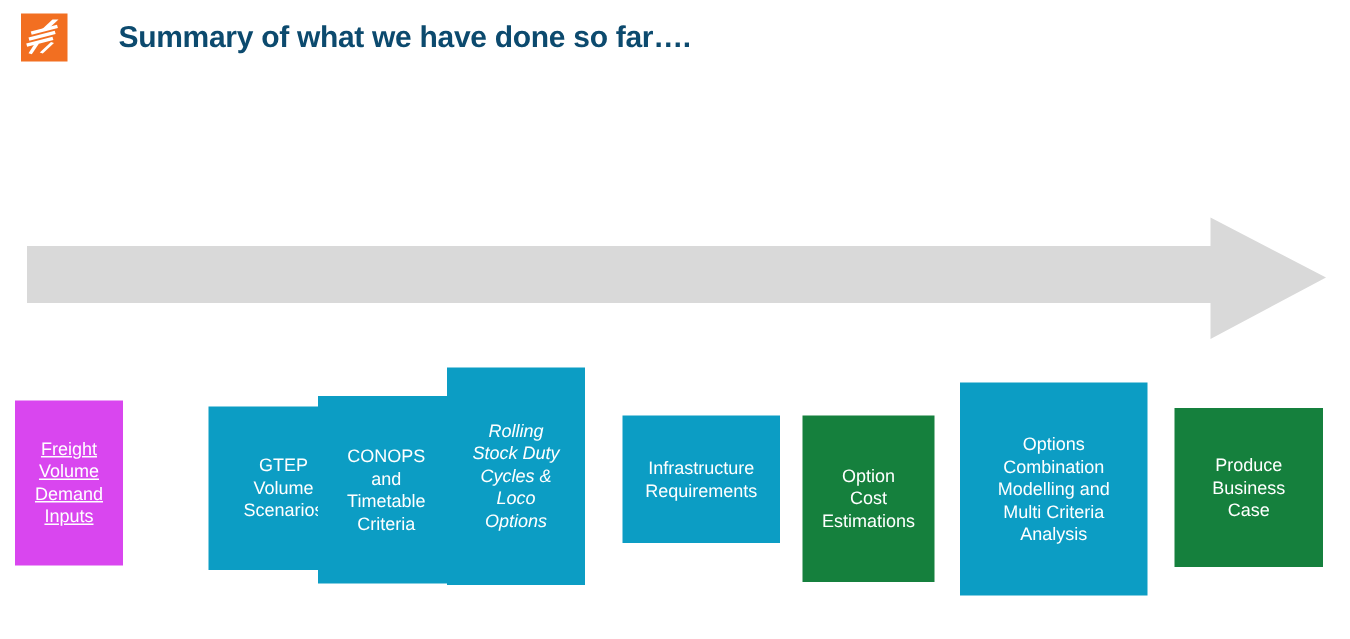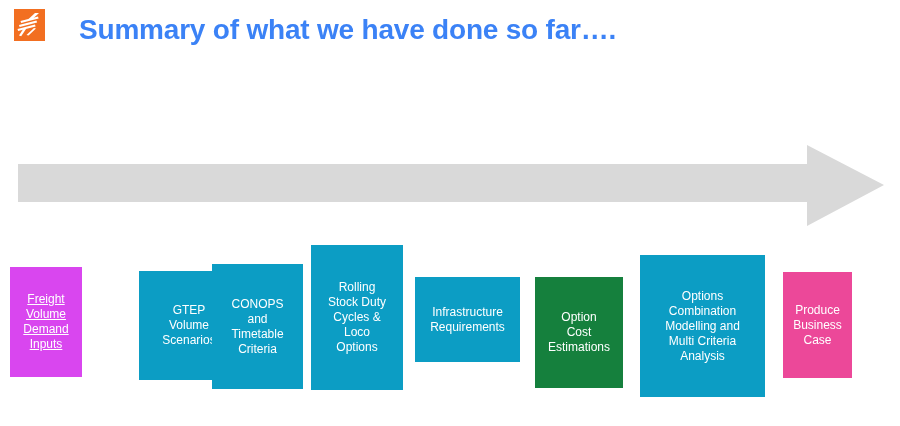--- a/index.html
+++ b/index.html
@@ -32,23 +32,23 @@
   }
   #brand-logo svg {
     display: block;
     width: 31px;
     height: 32px;
   }
   #slide-title {
     position: absolute;
     left: 79px;
     top: 14px;
-    font-size: 28px;
+    font-size: 20px;
     font-weight: bold;
-    color: #3b82f6;
+    color: #0c4a6e;
     letter-spacing: -0.2px;
     white-space: nowrap;
   }
 
   
   #process-arrow {
     position: absolute;
     left: 18px;
     top: 144px;
     width: 866px;
@@ -106,33 +106,33 @@
 Volume
 Demand
 Inputs</div>
       <div class="stage-box" style="left: 100px; top: 271px; width: 100px; height: 109px; background: rgb(12, 157, 196); color: rgb(255, 255, 255); margin-left: 39px;">GTEP
 Volume
 Scenarios</div>
       <div class="stage-box" style="left: 212px; top: 264px; width: 91px; height: 125px; background: rgb(12, 157, 196); color: rgb(255, 255, 255);">CONOPS
 and
 Timetable
 Criteria</div>
-      <div class="stage-box" style="left: 311px; top: 245px; width: 92px; height: 145px; background: rgb(12, 157, 196); color: rgb(255, 255, 255);">Rolling
+      <div class="stage-box" style="left: 298px; top: 245px; width: 92px; height: 145px; background: rgb(12, 157, 196); color: rgb(255, 255, 255); font-style: italic;">Rolling
 Stock Duty
 Cycles &amp;
 Loco
 Options</div>
       <div class="stage-box" style="left: 415px; top: 277px; width: 105px; height: 85px; background: rgb(12, 157, 196); color: rgb(255, 255, 255);">Infrastructure
 Requirements</div>
       <div class="stage-box" style="left: 535px; top: 277px; width: 88px; height: 111px; background: #15803d; color: rgb(255, 255, 255);">Option
 Cost
 Estimations</div>
       <div class="stage-box" style="left: 640px; top: 255px; width: 125px; height: 142px; background: rgb(12, 157, 196); color: rgb(255, 255, 255);">Options
 Combination
 Modelling and
 Multi Criteria
 Analysis</div>
-      <div class="stage-box" style="left: 783px; top: 272px; width: 69px; height: 106px; background: #ec4899; color: rgb(255, 255, 255);">Produce
+      <div class="stage-box" style="left: 783px; top: 272px; width: 99px; height: 106px; background: #15803d; color: rgb(255, 255, 255);">Produce
 Business
 Case</div>
     </div>
 
 </div>
 
 </body></html>

